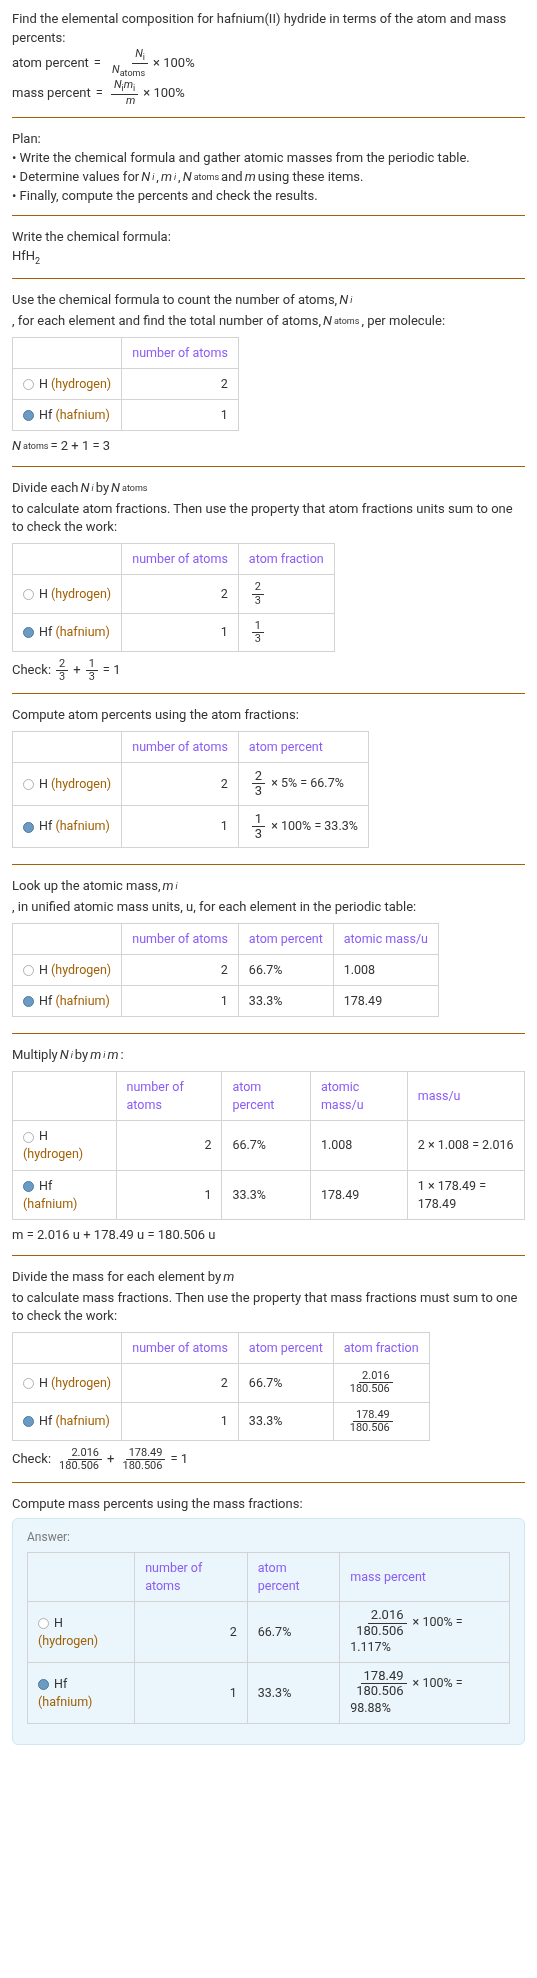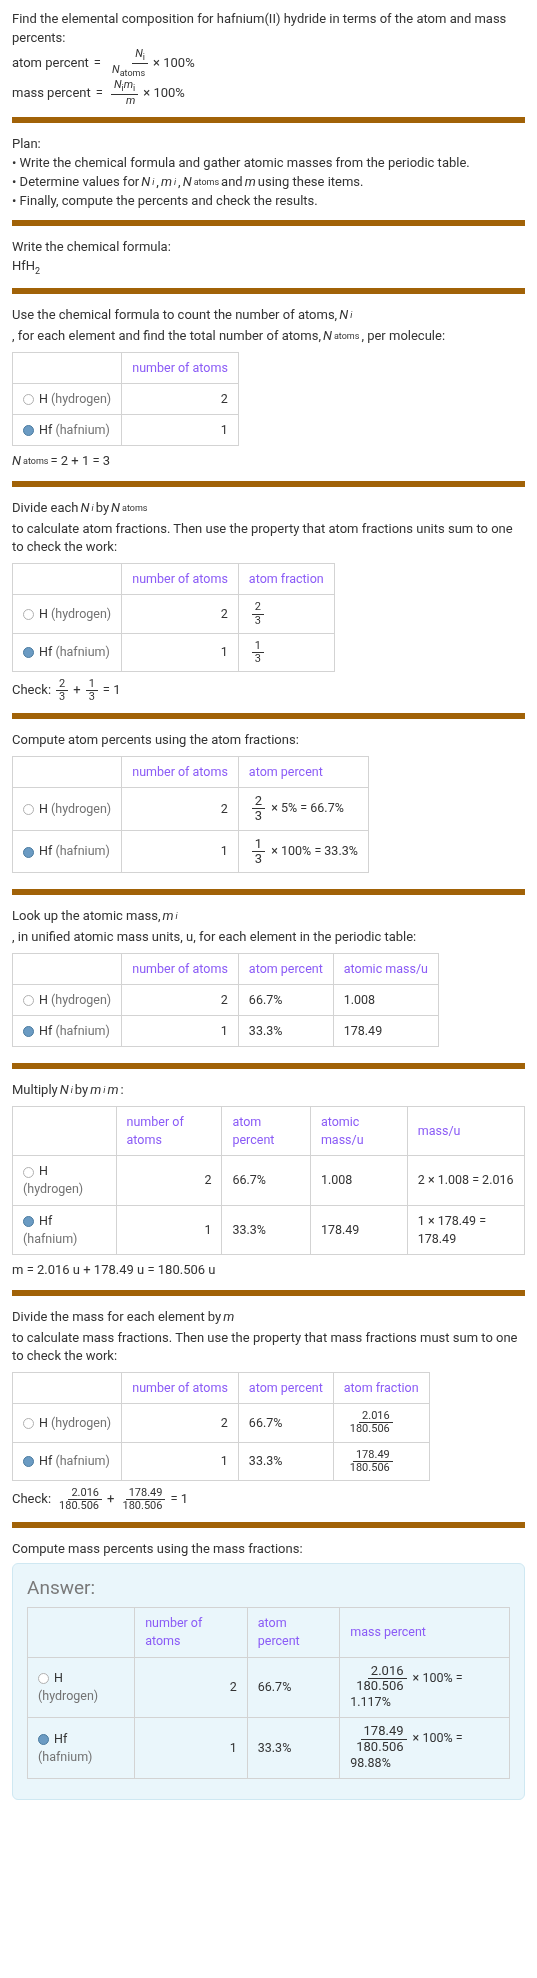--- a/index.html
+++ b/index.html
@@ -6,21 +6,21 @@
     font-family: -apple-system, BlinkMacSystemFont, "Segoe UI", Roboto, Helvetica, Arial, sans-serif;
     font-size: 13px;
     color: #333;
     margin: 0;
     padding: 10px 12px;
     width: 537px;
     box-sizing: border-box;
     line-height: 1.45;
   }
   .section {
-    border-bottom: 6px solid #a16207;
+    border-bottom: 1px solid #a16207;
     padding-bottom: 10px;
     margin-bottom: 12px;
   }
   .section.no-border {
     border-bottom: none;
   }
   .frac {
     display: inline-flex;
     flex-direction: column;
     align-items: flex-end;
@@ -51,32 +51,32 @@
   .dot {
     display: inline-block;
     width: 9px;
     height: 9px;
     border-radius: 50%;
     margin-right: 5px;
     vertical-align: middle;
   }
   .dot.h { background: #fff; border: 1px solid #b0b0b0; }
   .dot.hf { background: #6b9bc3; border: 1px solid #4a7ba0; }
-  .gray { color: #737373; }
+  .gray { color: #a16207; }
   .answer-box {
     background: #eaf6fb;
     border: 1px solid #cfe8f2;
     border-radius: 6px;
     padding: 10px 14px 14px 14px;
     margin-top: 4px;
   }
   .answer-box table { margin-top: 6px; }
   .answer-label {
     color: #7a7a7a;
-    font-size: 19px;
+    font-size: 12px;
     margin-bottom: 4px;
   }
   .inline-row { display: flex; align-items: center; flex-wrap: wrap; gap: 2px; }
 </style>
 </head>
 <body>
 
 <div class="section">
   <div>Find the elemental composition for hafnium(II) hydride in terms of the atom and mass percents:</div>
   <div class="inline-row">

